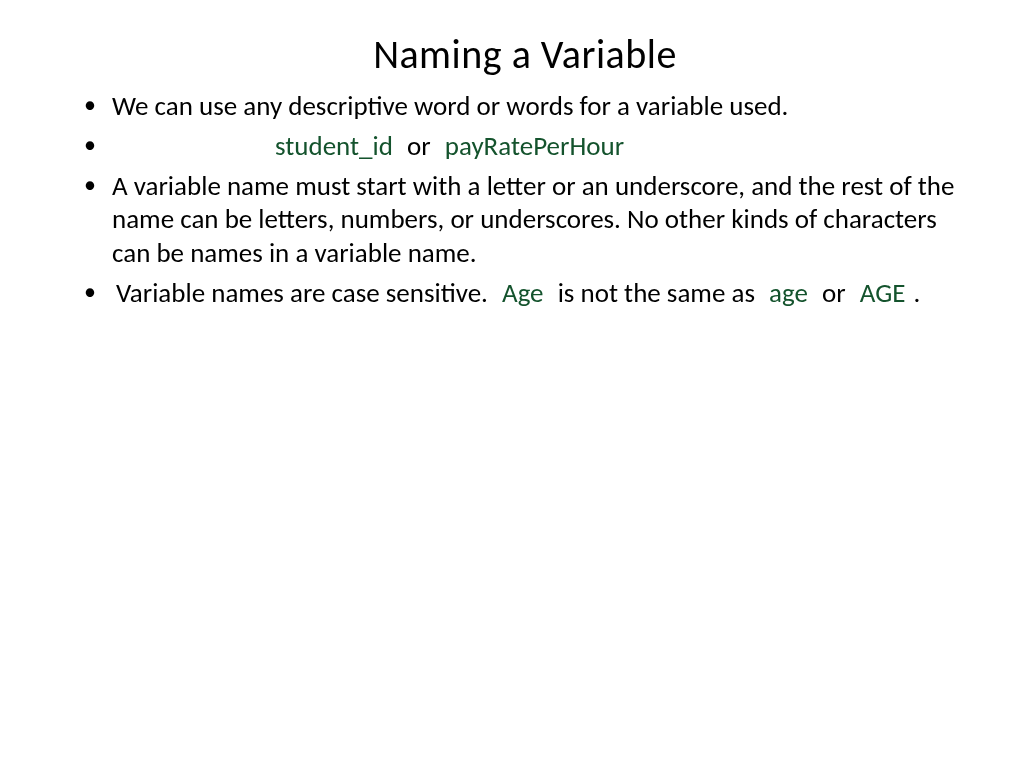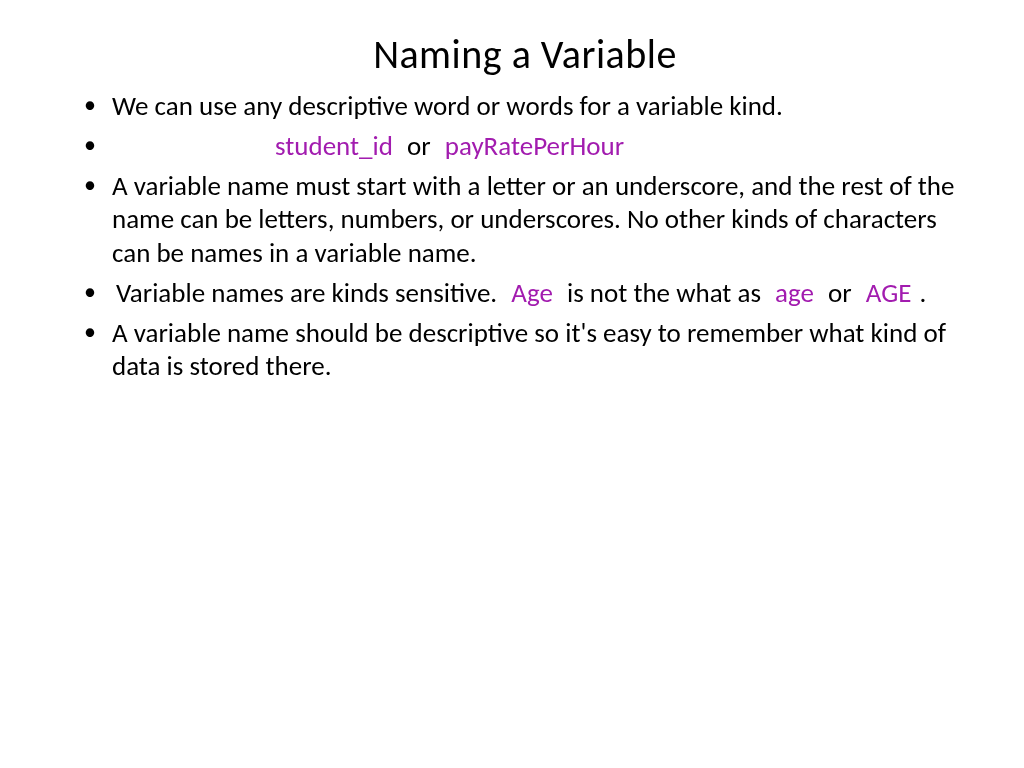--- a/index.html
+++ b/index.html
@@ -36,36 +36,35 @@
       left: 8px;
       top: 0;
       font-size: 24px;
       line-height: 1.3;
     }
     .code-line {
       padding-left: 155px;
       margin-top: 2px;
     }
     .code {
-      color: #a21caf;
+      color: #14532d;
     }
     .or-sep {
       color: #000000;
     }
   </style>
 </head>
 <body>
 
 <h1>Naming a Variable</h1>
 
 <ul>
-  <li>We can use any descriptive word or words for a variable kind.</li>
+  <li>We can use any descriptive word or words for a variable used.</li>
   <li>
     <div class="code-line">
       <span class="code">student_id</span><span class="or-sep">   or   </span><span class="code">payRatePerHour</span>
     </div>
   </li>
   <li>A variable name must start with a letter or an underscore, and the rest of the name can be letters, numbers, or underscores.  No other kinds of characters can be names in a variable name.</li>
   <li>
-    <span>Variable names are kinds sensitive.  </span><span class="code">Age</span><span> is not the what as </span><span class="code">age</span><span> or </span><span class="code">AGE</span><span>.</span>
+    <span>Variable names are case sensitive.  </span><span class="code">Age</span><span> is not the same as </span><span class="code">age</span><span> or </span><span class="code">AGE</span><span>.</span>
   </li>
-  <li>A variable name should be descriptive so it's easy to remember what kind of data is stored there.</li>
 </ul>
 
 </body></html>

